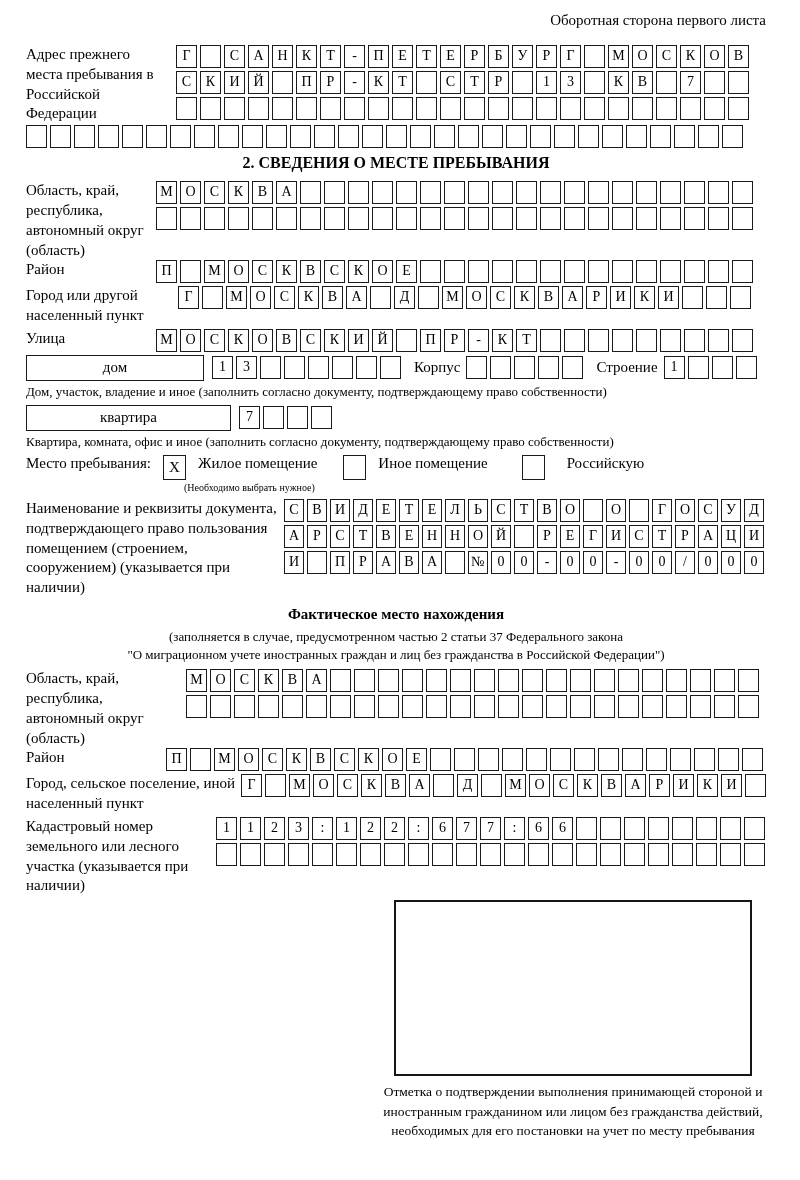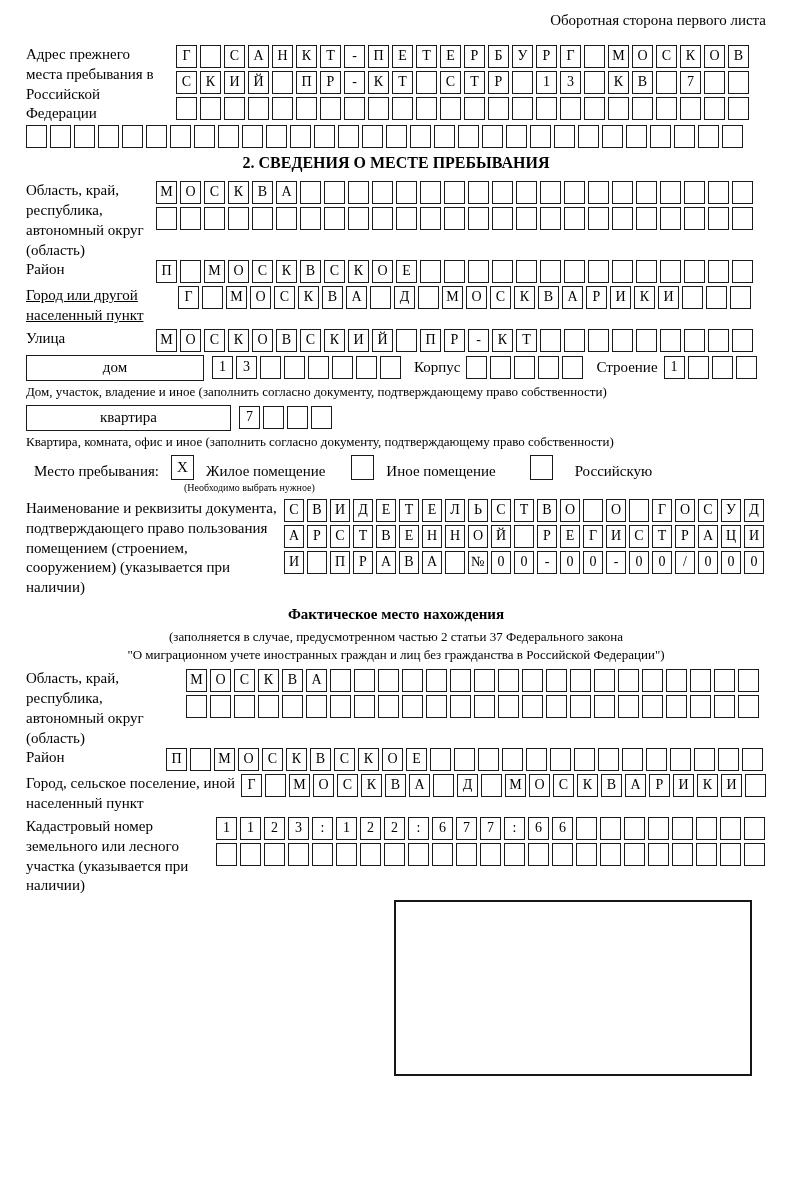--- a/index.html
+++ b/index.html
@@ -8,21 +8,21 @@
     width:800px; height:1180px;
     color:#000;
     font-family:"Liberation Serif","DejaVu Serif",serif;
   }
   .page { width:800px; height:1180px; padding:12px 34px 0 26px; overflow:hidden; }
 
   .hdr { text-align:right; font-size:15px; margin-bottom:16px; }
 
   .frow { display:flex; align-items:flex-start; }
   .lbl { font-size:15px; line-height:1.32; flex:0 0 auto; padding-right:6px; }
-  .w150 { width:150px; } .w130 { width:130px; } .w152 { width:152px;text-decoration:underline; }
+  .w150 { width:150px; } .w130 { width:130px; } .w152 { width:152px; }
   .w258 { width:258px; } .w160 { width:160px; } .w140 { width:140px; }
   .w215 { width:215px; } .w190 { width:190px; }
 
   .rows .boxrow { margin-bottom:3px; }
   .boxrow { display:flex; flex-wrap:nowrap; }
   .cell {
     flex:0 0 auto; width:21px; height:23px;
     border:1.6px solid #1b1b1b; margin-right:3px;
     text-align:center; font-size:14px; line-height:20px;
   }
@@ -39,21 +39,21 @@
 
   .bigbox {
     border:1.6px solid #1b1b1b; height:26px;
     display:flex; align-items:center; justify-content:center;
     font-size:15px; flex:0 0 auto;
   }
   .houserow, .aptrow { display:flex; align-items:center; margin-top:3px;font-family:Liberation Serif, serif; }
   .inline-lbl { font-size:15px; padding:0 6px 0 10px; flex:0 0 auto; }
   .gap8 { width:8px; flex:0 0 auto; }
 
-  .ptrow { display:flex; align-items:flex-end; font-size:15px; margin-top:5px;margin-left:8px; }
+  .ptrow { display:flex; align-items:flex-start; font-size:15px; margin-top:5px; }
   .checkbox {
     width:23px; height:25px; border:1.7px solid #1b1b1b;
     display:inline-flex; align-items:center; justify-content:center;
     font-size:15px; margin:0 12px; flex:0 0 auto;
   }
   .pt-caption { font-size:10px; margin:2px 0 6px 158px; }
 
   .stamp-box {
     margin:4px 0 6px 368px; width:358px; height:176px;
     border:2px solid #161616;
@@ -640,14 +640,15 @@
           <span class="cell"></span>
           <span class="cell"></span>
           <span class="cell"></span>
           <span class="cell"></span>
           <span class="cell"></span>
         </div>
     </div>
   </div>
 
   <div class="stamp-box"></div>
+  <div class="stamp-caption">Отметка о подтверждении выполнения принимающей стороной и иностранным гражданином или лицом без гражданства действий, необходимых для его постановки на учет по месту пребывания</div>
 
 </div>
 
 </body></html>

